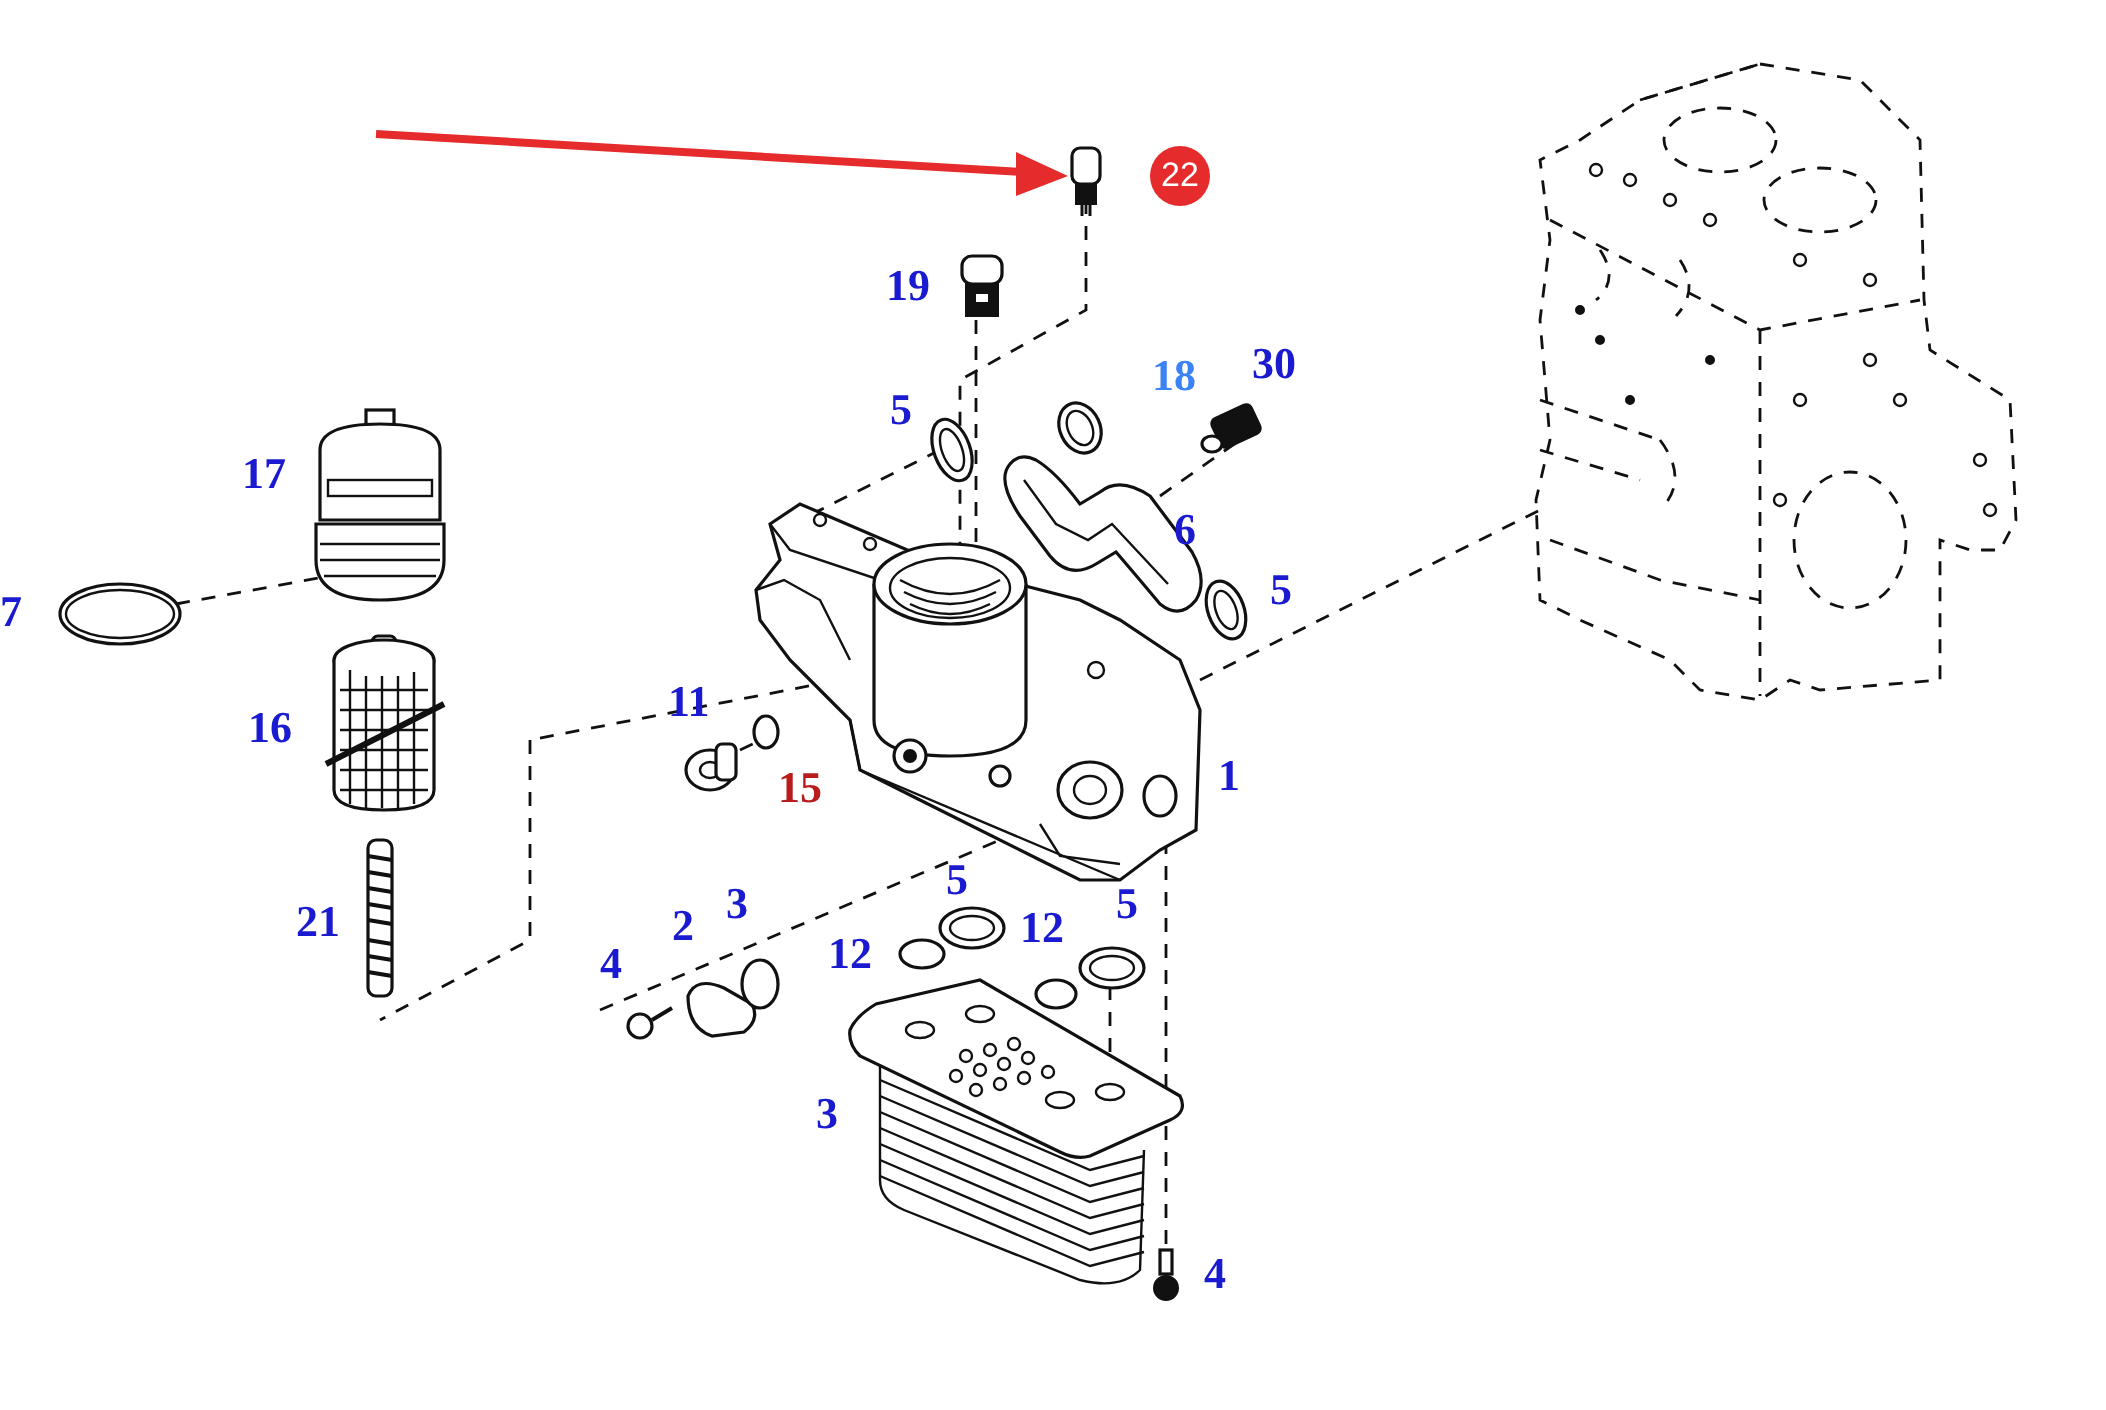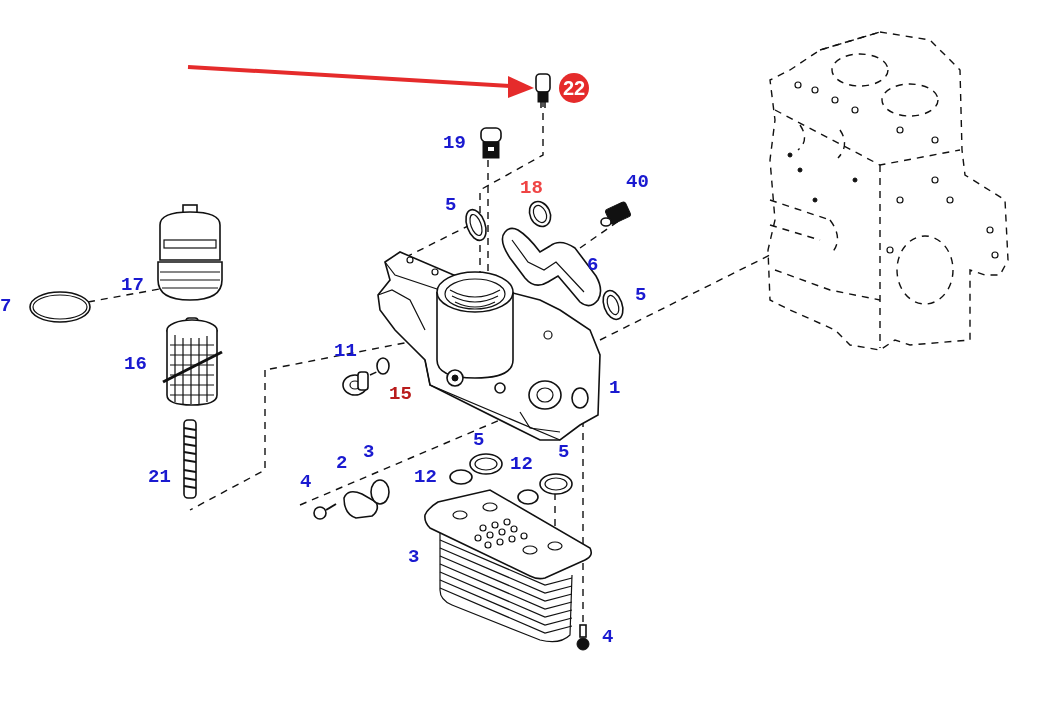--- a/index.html
+++ b/index.html
@@ -1,19 +1,19 @@
 <!DOCTYPE html>
 <html><head>
 <meta charset="utf-8">
 <style>
   html, body { margin: 0; padding: 0; background: #ffffff; }
   body { width: 1053px; height: 705px; overflow: hidden; position: relative; font-family: "Liberation Sans", sans-serif; }
   #stage { position: absolute; left: 0; top: 0; width: 1053px; height: 705px; }
-  .callout { position: absolute; font-family: Liberation Mono, monospace; font-weight: bold; font-size: 19px; line-height: 18px; white-space: nowrap; cursor: pointer; }
-  .badge { position: absolute; width: 30px; height: 30px; border-radius: 50%; color: #fff; font-family: "Liberation Sans", sans-serif; font-weight: bold; font-size: 20px; line-height: 30px; text-align: center; cursor: pointer; }
+  .callout { position: absolute; font-family: Liberation Serif, serif; font-weight: bold; font-size: 22px; line-height: 18px; white-space: nowrap; cursor: pointer; }
+  .badge { position: absolute; width: 30px; height: 30px; border-radius: 50%; color: #fff; font-family: "Liberation Sans", sans-serif; font-weight: normal; font-size: 17px; line-height: 30px; text-align: center; cursor: pointer; margin-left: 16px; }
   svg .part { fill: #fff; stroke: #111; stroke-width: 1.6; }
   svg .thin { fill: none; stroke: #111; stroke-width: 1.2; }
   svg .dash { fill: none; stroke: #111; stroke-width: 1.4; stroke-dasharray: 7 6; }
   svg .fillblack { fill: #111; stroke: #111; }
 </style>
 </head>
 <body>
 
 <div id="stage">
 <svg width="1053" height="705" viewBox="0 0 1053 705" xmlns="http://www.w3.org/2000/svg">
@@ -231,34 +231,34 @@
   </g>
   <g>
     <rect x="580" y="625" width="6" height="12" class="part"></rect>
     <circle cx="583" cy="644" r="6" class="fillblack"></circle>
   </g>
 </svg>
 
 
 <div class="badge" style="left:559px; top:73px; background:#e52b2b;">22</div>
 <div class="callout" style="left:443px; top:134px; color:#1a1ad0;">19</div>
-<div class="callout" style="left:520px; top:179px; color:#ef4444;">18</div>
-<div class="callout" style="left:626px; top:173px; color:#1a1ad0;">40</div>
+<div class="callout" style="left:576px; top:179px; color:#3b82f6;">18</div>
+<div class="callout" style="left:626px; top:173px; color:#1a1ad0;">30</div>
 <div class="callout" style="left:445px; top:196px; color:#1a1ad0;">5</div>
-<div class="callout" style="left:121px; top:228px; color:#1a1ad0;margin-top:48px;">17</div>
+<div class="callout" style="left:121px; top:228px; color:#1a1ad0;">17</div>
 <div class="callout" style="left:587px; top:256px; color:#1a1ad0;">6</div>
 <div class="callout" style="left:635px; top:286px; color:#1a1ad0;">5</div>
 <div class="callout" style="left:0px; top:297px; color:#1a1ad0;">7</div>
 <div class="callout" style="left:334px; top:342px; color:#1a1ad0;">11</div>
 <div class="callout" style="left:124px; top:355px; color:#1a1ad0;">16</div>
 <div class="callout" style="left:389px; top:385px; color:#b91c1c;">15</div>
 <div class="callout" style="left:609px; top:379px; color:#1a1ad0;">1</div>
 <div class="callout" style="left:473px; top:431px; color:#1a1ad0;">5</div>
 <div class="callout" style="left:363px; top:443px; color:#1a1ad0;">3</div>
 <div class="callout" style="left:558px; top:443px; color:#1a1ad0;">5</div>
 <div class="callout" style="left:336px; top:454px; color:#1a1ad0;">2</div>
-<div class="callout" style="left:148px; top:468px; color:#1a1ad0;">21</div>
+<div class="callout" style="left:148px; top:452px; color:#1a1ad0;">21</div>
 <div class="callout" style="left:414px; top:468px; color:#1a1ad0;">12</div>
 <div class="callout" style="left:510px; top:455px; color:#1a1ad0;">12</div>
 <div class="callout" style="left:300px; top:473px; color:#1a1ad0;">4</div>
 <div class="callout" style="left:408px; top:548px; color:#1a1ad0;">3</div>
 <div class="callout" style="left:602px; top:628px; color:#1a1ad0;">4</div>
 </div>
 
 </body></html>

